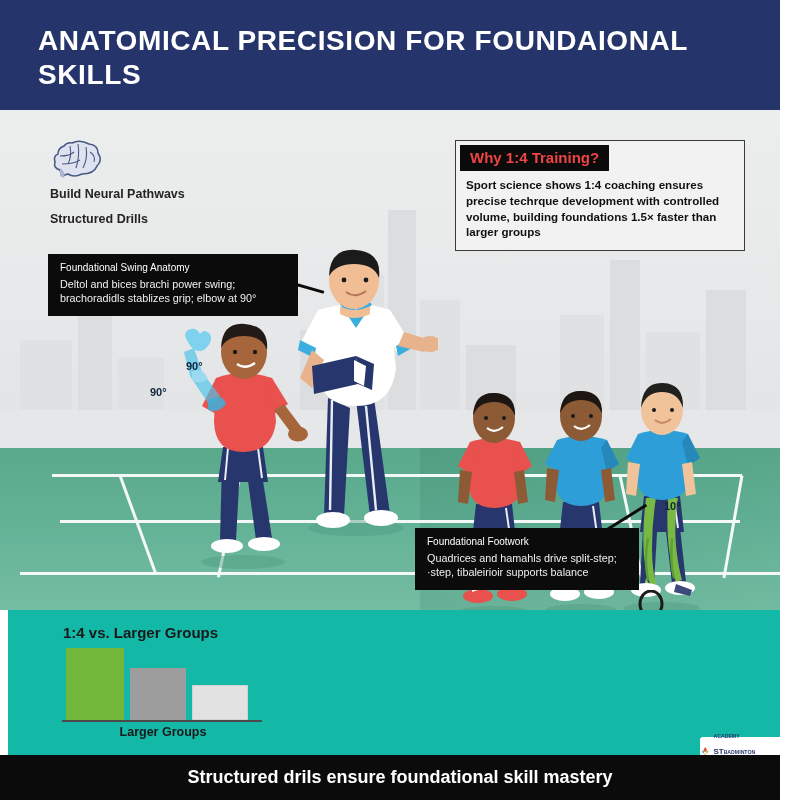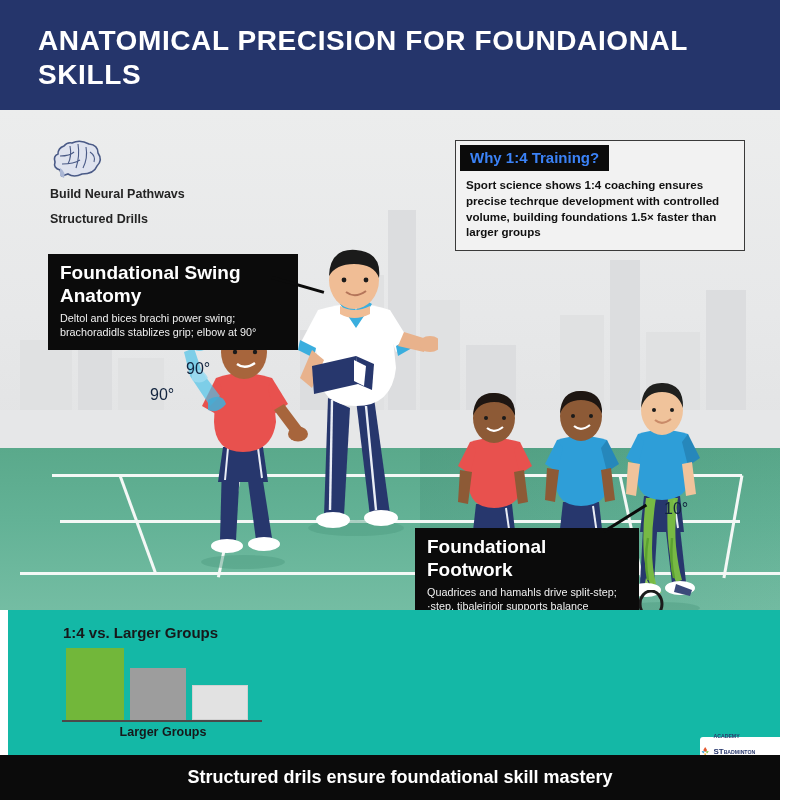--- a/index.html
+++ b/index.html
@@ -28,34 +28,34 @@
   .court-shade{position:absolute;left:420px;top:0;width:380px;height:162px;
      background:linear-gradient(110deg,rgba(40,110,90,.18),rgba(40,110,90,.02));}
   .court-line{position:absolute;background:#f4f8f6;height:3px;transform-origin:left center;}
 
   
   .brain-note{position:absolute;left:50px;top:138px;width:210px;}
   .brain-note .cap{margin-top:8px;color:#242424;font-size:12.5px;font-weight:bold;line-height:1.35;}
 
   
   .callout{position:absolute;background:#0b0b0b;color:#ffffff;padding:8px 12px 10px 12px;}
-  .callout .c-title{font-size:19px;font-weight:bold;line-height:1.2;margin-bottom:3px;}
+  .callout .c-title{font-size:10px;font-weight:normal;line-height:1.2;margin-bottom:3px;}
   .callout .c-body{font-size:10.8px;line-height:1.34;color:#f0f0f0;}
   #callout-swing{left:48px;top:254px;width:226px;}
   #callout-foot{left:415px;top:528px;width:200px;}
   .leader{position:absolute;background:#0b0b0b;height:3px;transform-origin:left center;}
 
   
   .whybox{position:absolute;left:455px;top:140px;width:288px;background:#f2f2f2;border:1.5px solid #3a3a3a;}
-  .whybox .wb-head{display:inline-block;background:#0b0b0b;color:#3b82f6;font-size:15px;font-weight:bold;
+  .whybox .wb-head{display:inline-block;background:#0b0b0b;color:#ef4444;font-size:15px;font-weight:bold;
      padding:4px 10px 5px 10px;margin:4px 0 0 4px;text-align:right;}
   .whybox .wb-body{padding:6px 10px 10px 10px;font-size:11.6px;line-height:1.36;color:#101010;font-weight:bold;}
 
   
-  .angle{position:absolute;color:#12243f;font-size:16px;font-weight:normal;}
+  .angle{position:absolute;color:#12243f;font-size:11px;font-weight:bold;}
 
   
   .bottom{position:absolute;left:8px;top:610px;width:800px;height:145px;background:#14b8a6;}
   .chart-title{position:absolute;left:55px;top:14px;font-size:15px;font-weight:bold;color:#17181a;}
   .chart-area{position:absolute;left:58px;top:38px;width:190px;height:72px;}
   .bar{position:absolute;bottom:0;}
   .baseline{position:absolute;left:54px;top:110px;width:200px;height:2px;background:#4a4a4a;}
   .chart-xlabel{position:absolute;left:55px;top:115px;width:200px;text-align:center;
      font-size:12.5px;font-weight:bold;color:#17181a;}
 

